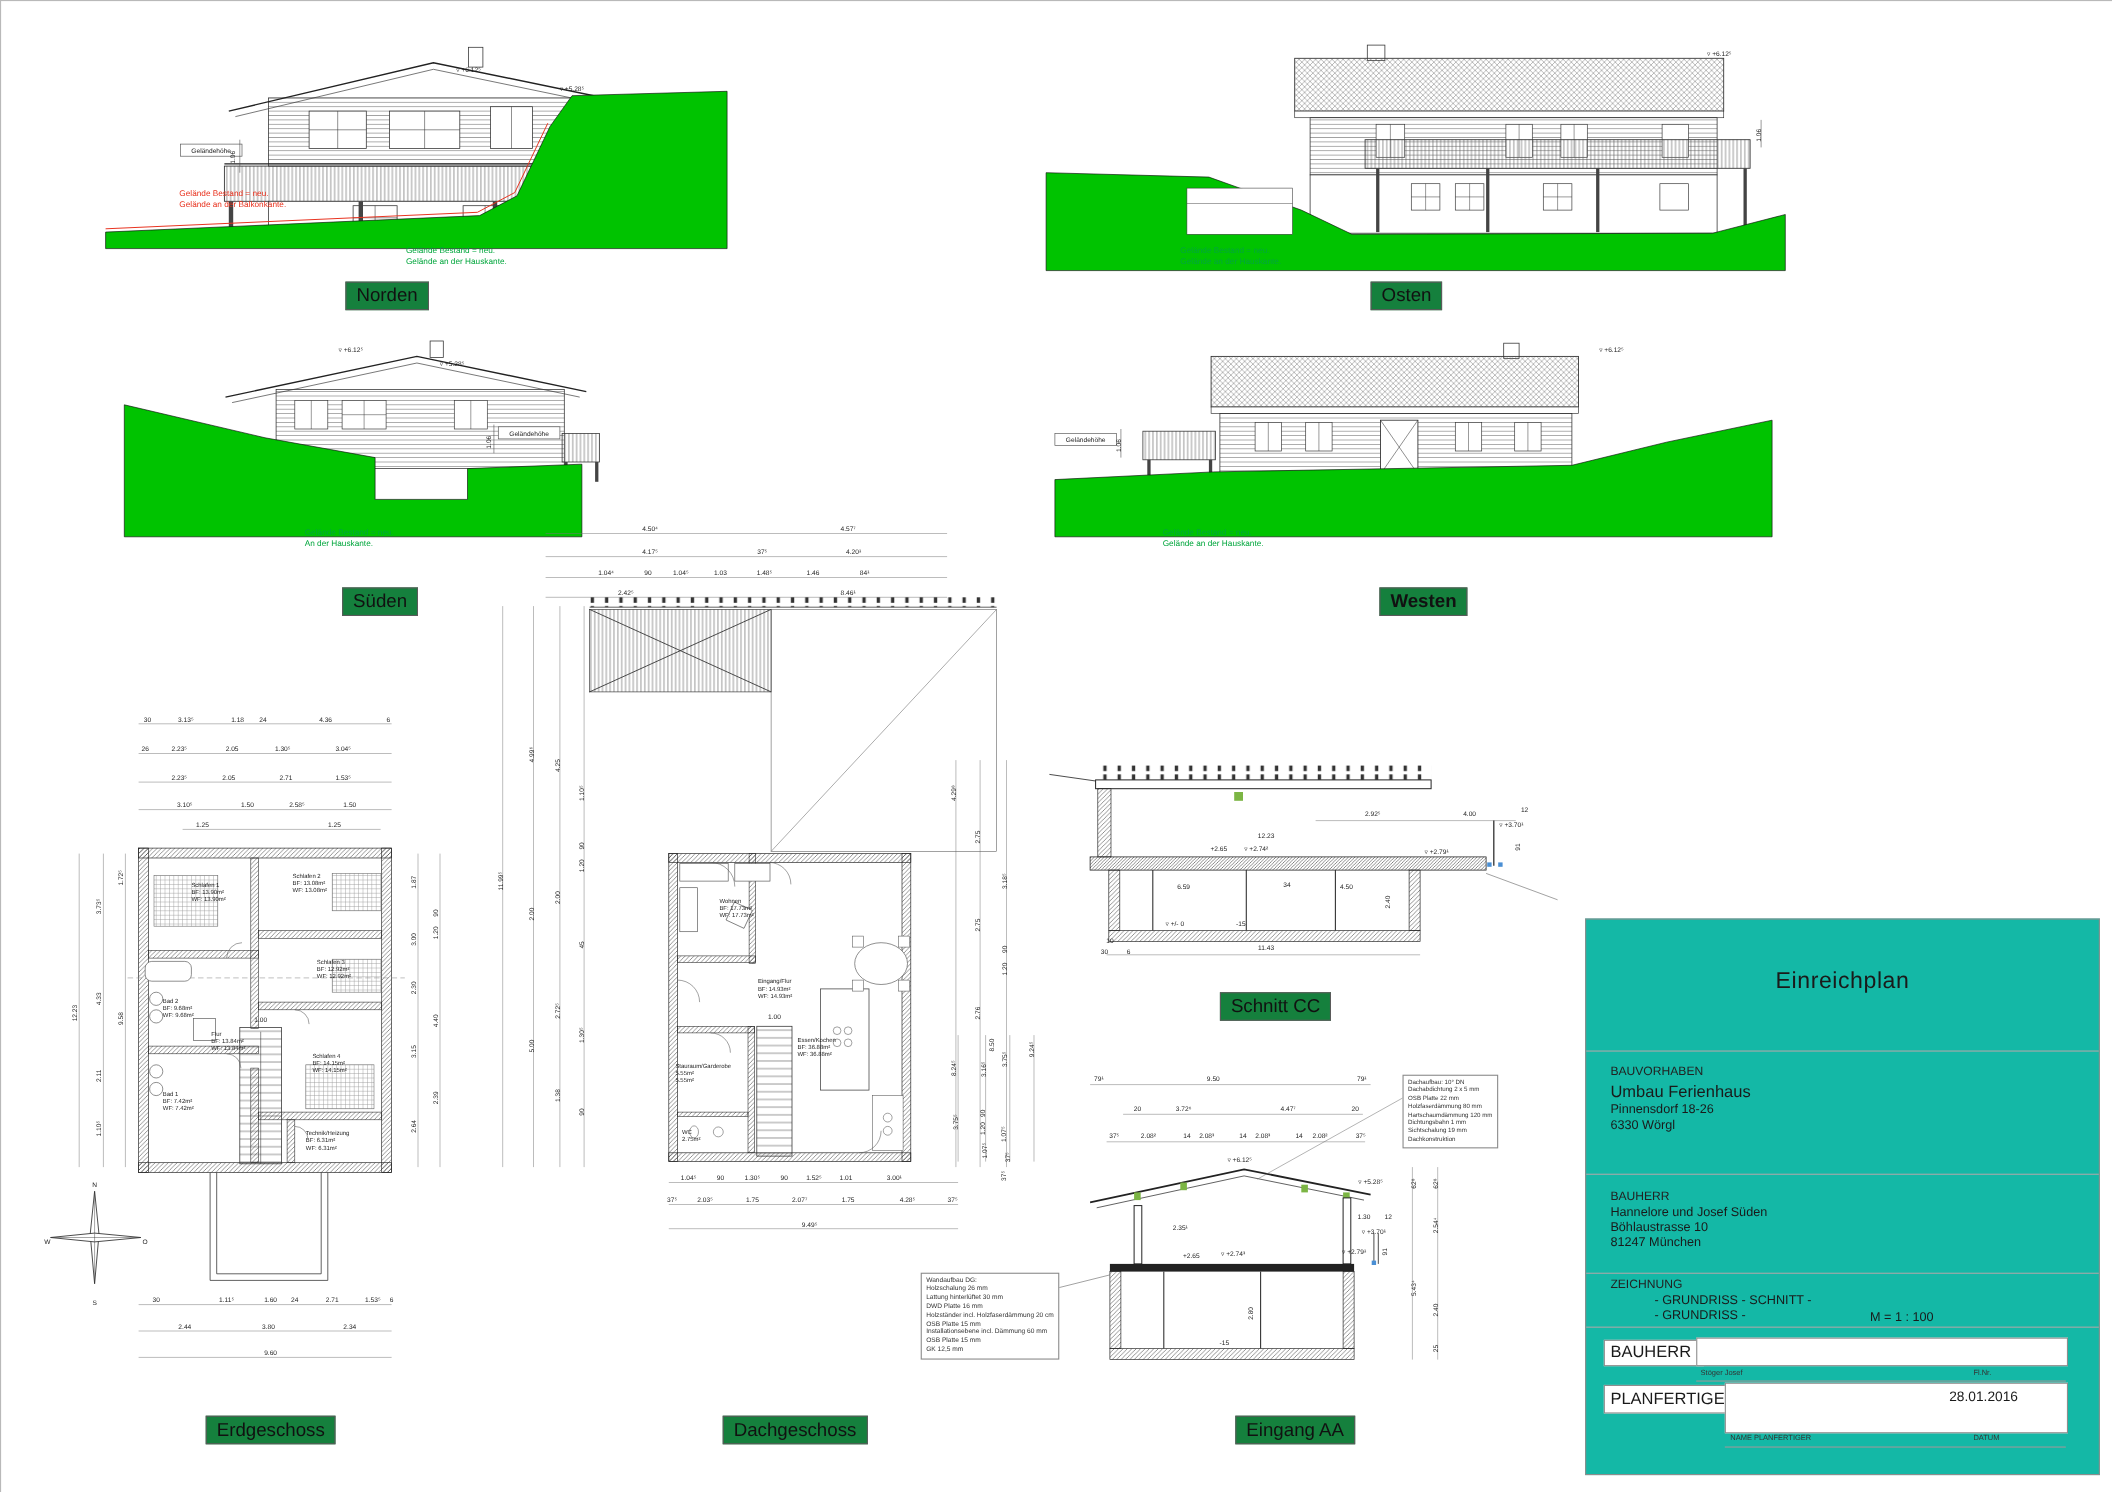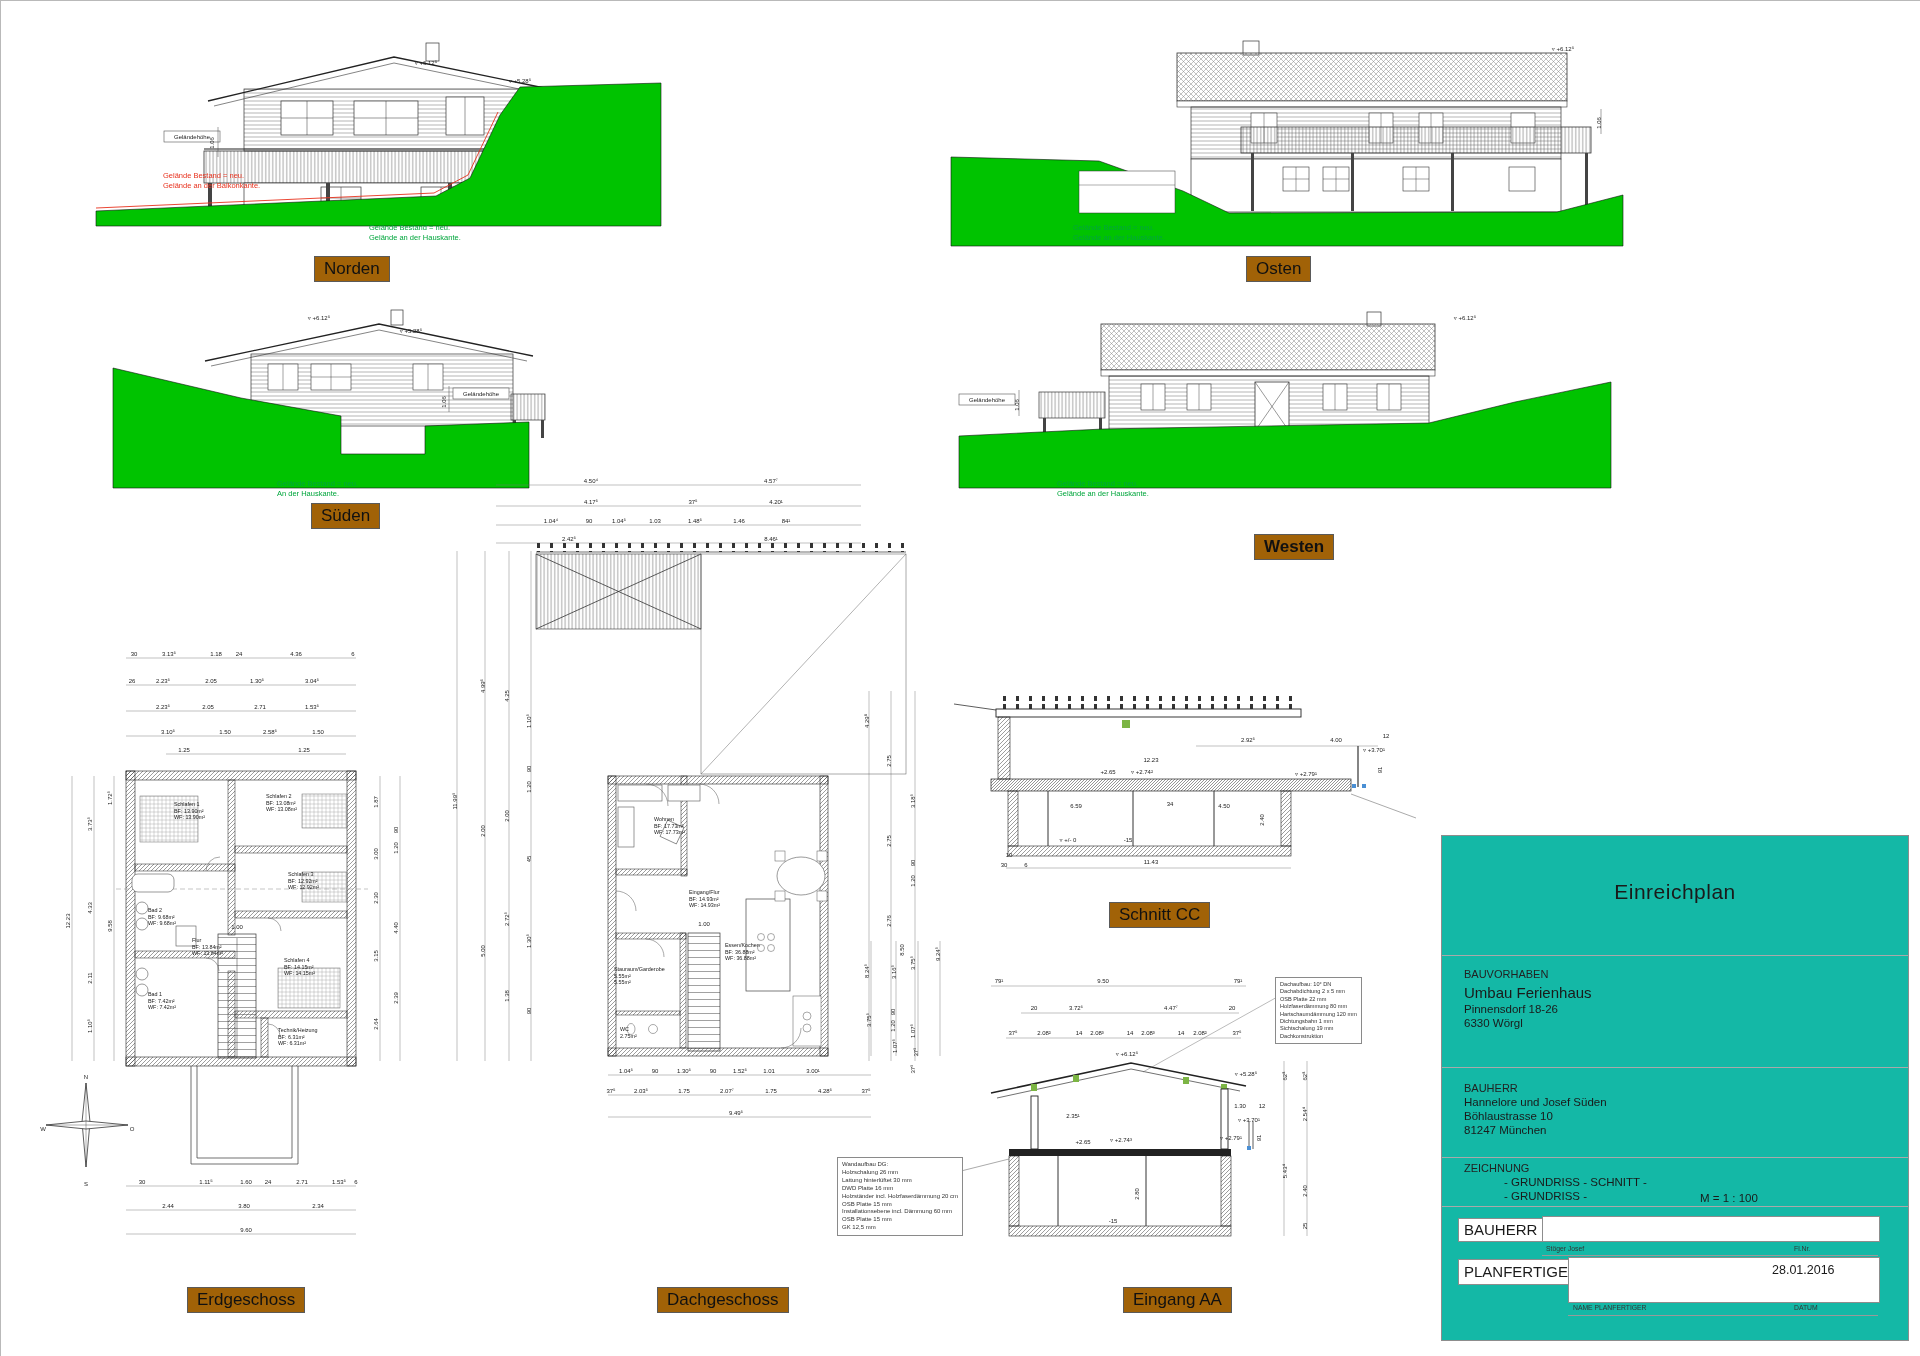--- a/index.html
+++ b/index.html
@@ -1,20 +1,20 @@
 <!DOCTYPE html>
 <html style="--terrain_green: #00c300; --annotation_red: #e8321e; --annotation_green: #00a63c; --accent_green: #7cb544; --accent_blue: #4a8fd4;"><head>
 <meta charset="utf-8">
 <style>
   html,body{margin:0;padding:0;background:#e8e8e8;font-family:"Liberation Sans",sans-serif;}
   #sheet{position:relative;width:1920px;height:1356px;background:#ffffff;border:1px solid #b9b9b9;overflow:hidden;}
   svg{position:absolute;left:0;top:0;}
   svg text{font-family:"Liberation Sans",sans-serif;font-size:6px;fill:#1c1c1c;text-anchor:middle;}
   svg text.room{text-anchor:start;font-size:5.4px;fill:#222;}
-  .dlabel{position:absolute;border:1px solid #5a5a5a;background:#a16207;font-size:17px;color:#111;
+  .dlabel{position:absolute;border:1px solid #5a5a5a;background:#15803d;font-size:17px;color:#111;
           padding:2px 9px;white-space:nowrap;line-height:1.2;}
   .ann{position:absolute;font-size:7.5px;line-height:1.3;white-space:nowrap;}
   .ann-red{color:var(--annotation_red);}
   .ann-green{color:var(--annotation_green);}
   .noteblock{position:absolute;border:1px solid #8a8a8a;background:#fff;font-size:6px;line-height:1.32;
              color:#333;padding:3px 4px;white-space:nowrap;}
   
   #titleblock{position:absolute;left:1440px;top:834px;width:466px;height:504px;border:1px solid #8d8d8d;background:#14b8a6;font-size:11px;color:#1a1a1a;}
   .tb-sec{position:absolute;left:0;width:100%;border-top:1px solid #a9a9a9;}
   .tb-title{position:absolute;left:0;top:0;width:100%;height:119px;}
@@ -549,21 +549,21 @@
           <text x="47" y="10" font-size="13">N</text>
           <text x="47" y="117" font-size="13">S</text>
           <text x="4" y="62" font-size="13">W</text>
           <text x="93" y="62" font-size="13">O</text>
         </g>
   </g>
 </svg>
 
   <div class="dlabel" style="left:313px;top:255px;">Norden</div>
   <div class="dlabel" style="left:1245px;top:255px;">Osten</div>
-  <div class="dlabel" style="left:310px;top:502px;">Süden</div>
+  <div class="dlabel" style="left:310px;top:533px;">Süden</div>
   <div class="dlabel" style="left:1253px;top:533px;font-weight:bold;">Westen</div>
   <div class="dlabel" style="left:186px;top:1286px;">Erdgeschoss</div>
   <div class="dlabel" style="left:656px;top:1286px;">Dachgeschoss</div>
   <div class="dlabel" style="left:1108px;top:901px;">Schnitt CC</div>
   <div class="dlabel" style="left:1122px;top:1286px;">Eingang AA</div>
 
   <div class="ann ann-red" style="left:162px;top:170px;">
     <div>Gelände Bestand = neu.</div>
       <div>Gelände an der Balkonkante.</div>
   </div>

